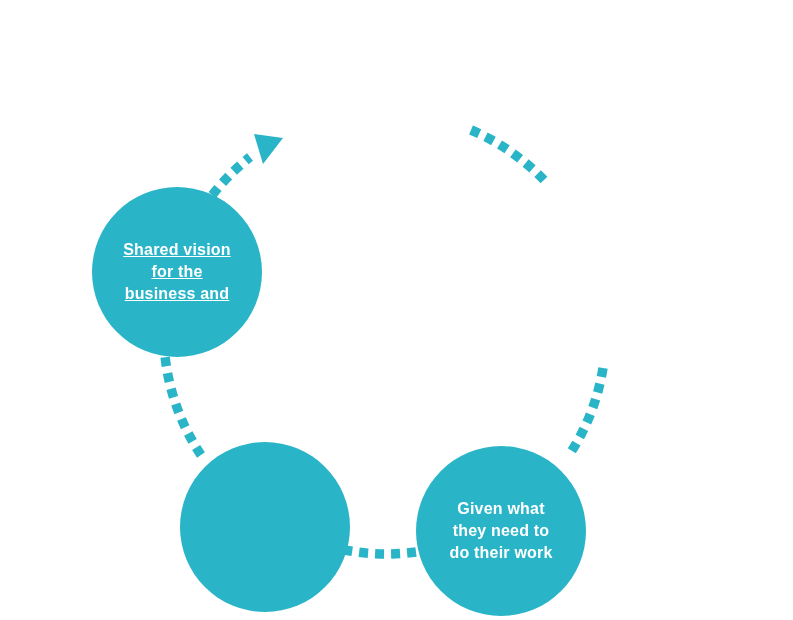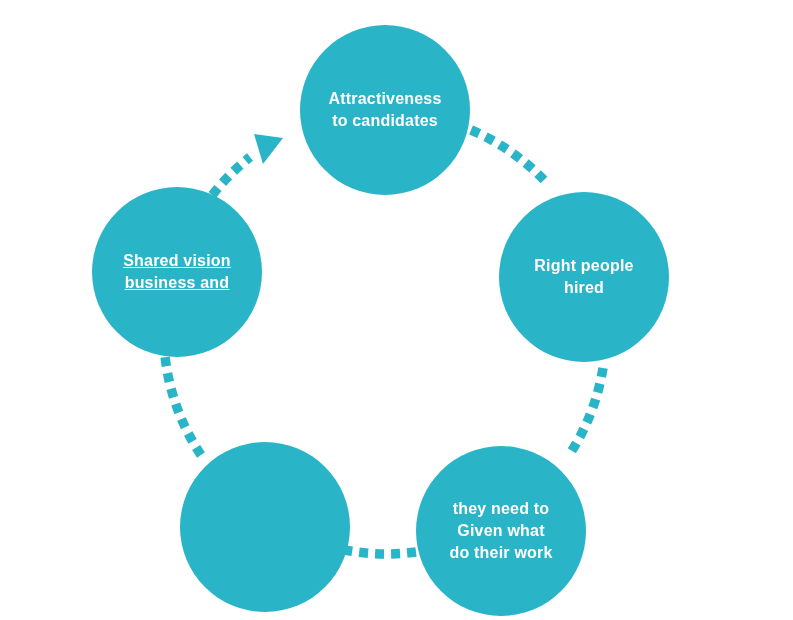--- a/index.html
+++ b/index.html
@@ -72,47 +72,36 @@
     <path class="connector-path" d="M 603 368 A 221 221 0 0 1 571 452"></path>
 
     <path class="connector-path" d="M 416 552 A 221 221 0 0 1 345 550"></path>
 
     <path class="connector-path" d="M 201 455 A 221 221 0 0 1 165 356"></path>
 
     <path class="connector-path" d="M 203 208 A 221 221 0 0 1 250 157"></path>
     <polygon class="arrowhead" points="283,138 254,134 263,164"></polygon>
   </svg>
 
-  <div class="node node-attractiveness">
-    <div class="node-label">
-      <span>Attractiveness</span>
-      <span>to candidates</span>
-    </div>
-  </div>
 
-  <div class="node node-right-people">
-    <div class="node-label">
-      <span>Right people</span>
-      <span>hired</span>
-    </div>
-  </div>
 
   <div class="node node-given-what">
     <div class="node-label">
+      <span>Given what</span>
       <span>they need to</span>
-      <span>Given what</span>
       <span>do their work</span>
     </div>
   </div>
 
   <div class="node node-strong-ld">
     <div class="node-label">
     </div>
   </div>
 
   <div class="node node-shared-vision">
     <div class="node-label">
       <span>Shared vision</span>
+      <span>for the</span>
       <span>business and</span>
     </div>
   </div>
 
 </div>
 
 </body></html>

